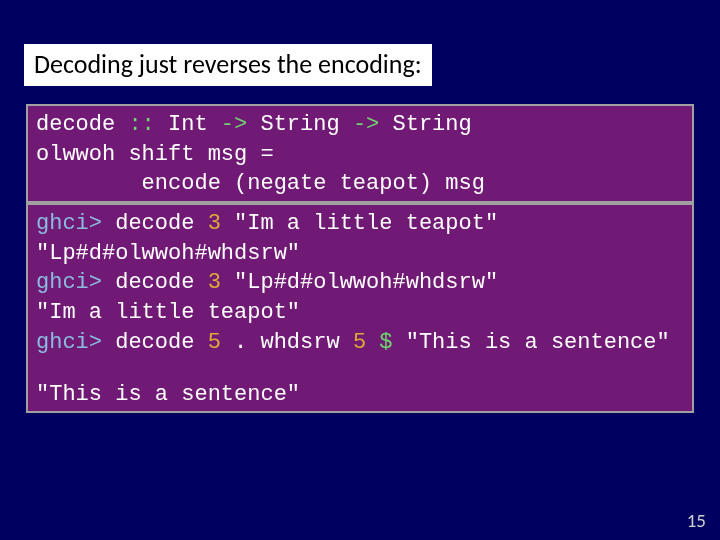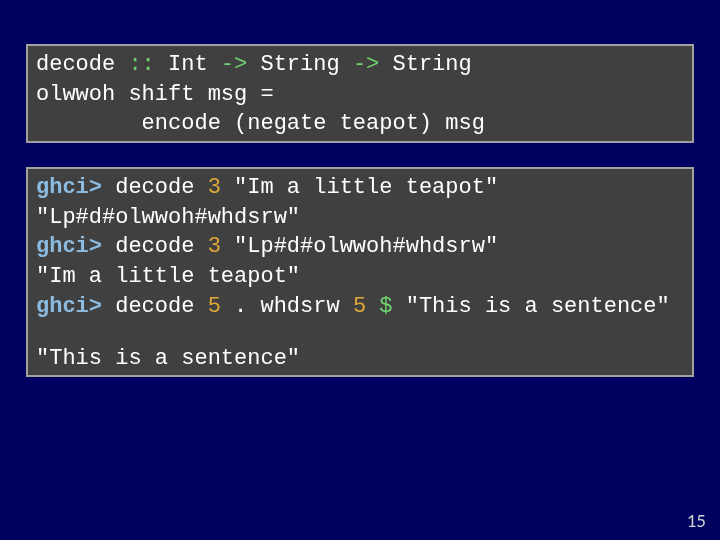--- a/index.html
+++ b/index.html
@@ -20,48 +20,49 @@
   .heading {
     background: #ffffff;
     color: #000000;
     font-size: 26px;
     padding: 4px 10px 6px 10px;
     margin: 0 4px 18px 4px;
     display: inline-block;
   }
   .codebox {
     border: 2px solid #a0a0a0;
-    background: #404040;
+    background: #701a75;
     padding: 4px 8px 2px 8px;
-    margin: 0 6px 24px 6px;
+    margin: 0 6px 0 6px;
     font-family: Consolas, "Courier New", monospace;
     font-size: 22px;
     line-height: 1.35;
     color: #ffffff;
   }
   .codeline { white-space: pre; }
   .comment { color: #6fd36f; }
-  .promptc { color: #8bbbe0; font-weight: bold; }
+  .promptc { color: #8bbbe0; }
   .num { color: #e0a838; }
 
   .pagenum {
     position: absolute;
     right: 14px;
     bottom: 8px;
     color: #cfcfcf;
     font-size: 19px;
     font-family: Calibri, Arial, sans-serif;
   }
   .gap { height: 22px; }
 </style>
 </head>
 <body>
 
 <div class="slide">
 
+  <div class="heading">Decoding just reverses the encoding:</div>
 
   <div class="codebox">
     <div class="codeline"><span>decode </span><span class="comment">:: </span><span>Int </span><span class="comment">-&gt; </span><span>String </span><span class="comment">-&gt; </span><span>String</span></div>
     <div class="codeline">olwwoh shift msg =</div>
     <div class="codeline">        encode (negate teapot) msg</div>
   </div>
 
   <div class="codebox">
     <div class="codeline"><span class="promptc">ghci&gt; </span><span>decode </span><span class="num">3 </span><span>"Im a little teapot"</span></div>
     <div class="codeline">"Lp#d#olwwoh#whdsrw"</div>

